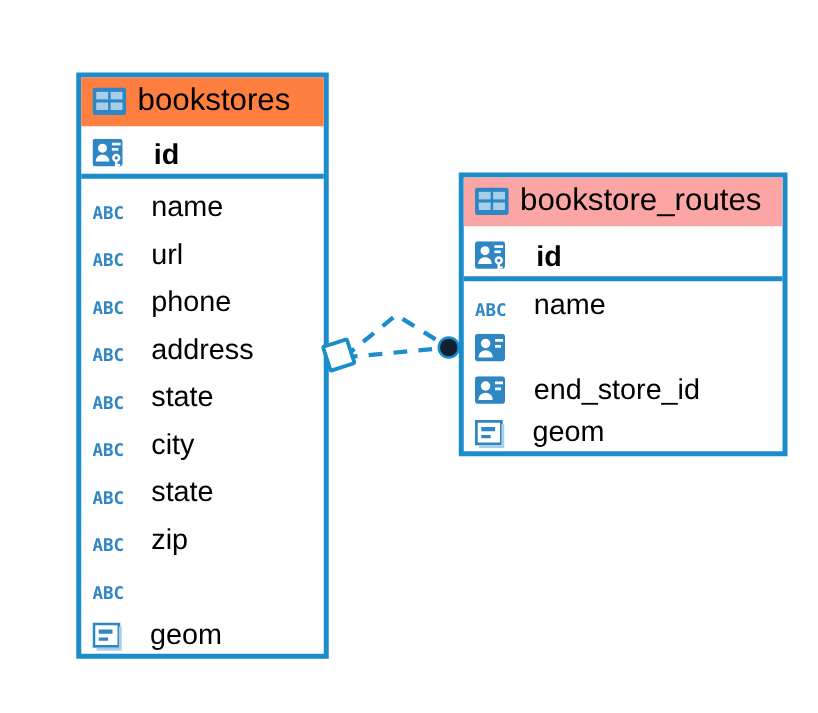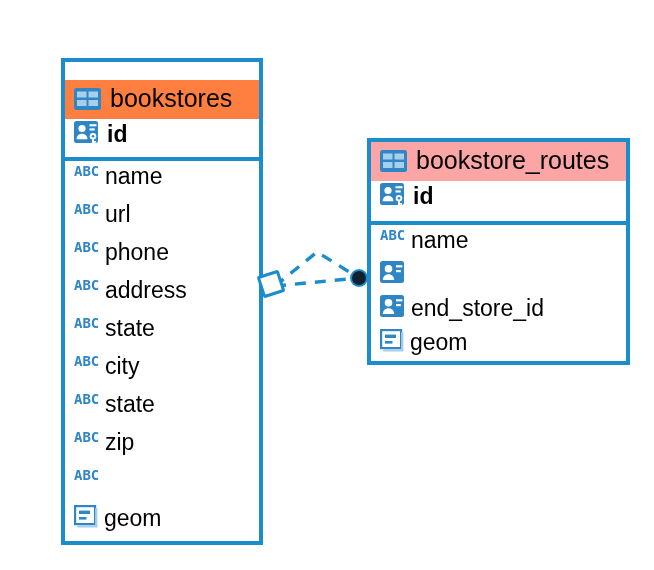--- a/index.html
+++ b/index.html
@@ -25,43 +25,43 @@
   #entity-bookstores       { left: 61px;  top: 58px;  width: 202px; }
   #entity-bookstore-routes { left: 367px; top: 138px; width: 263px; }
 
   .entity-header {
     display: flex;
     align-items: center;
     gap: 9px;
     padding: 5px 9px 6px 9px;
     box-sizing: border-box;
   }
-  .entity-header.accent  { background: #ff7f40; margin-top: 18px; }
+  .entity-header.accent  { background: #ff7f40; }
   .entity-header.neutral { background: #fca5a5; }
 
   .entity-title {
     font-size: 25px;
     color: #000000;
     line-height: 1.1;
     white-space: nowrap;
   }
 
   
   .pk-divider {
     height: 4px;
     background: #1b8ccc;
     margin: 0;
   }
 
   .field-list { padding: 0; }
 
   .field-row {
     display: flex;
-    align-items: flex-start;
-    gap: 5px;
+    align-items: flex-end;
+    gap: 21px;
     padding: 2px 9px;
     box-sizing: border-box;
     min-height: 34px;
   }
   #entity-bookstores .field-row  { min-height: 38px; }
   .field-row.pk { min-height: 40px; }
 
   .field-label {
     font-size: 23px;
     color: #000000;

